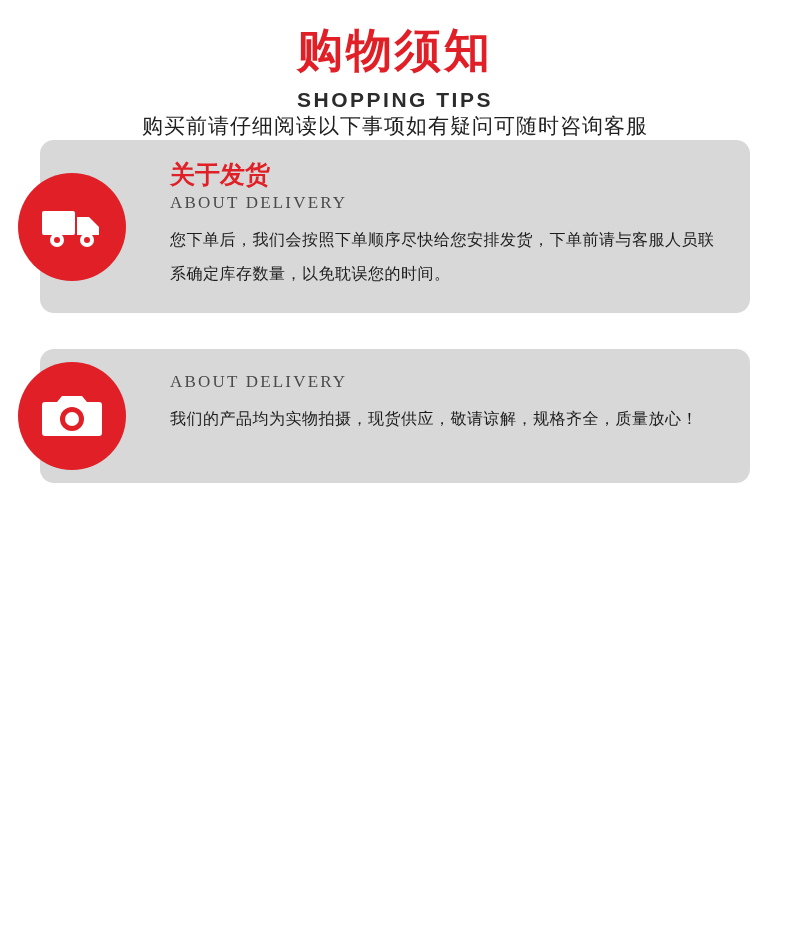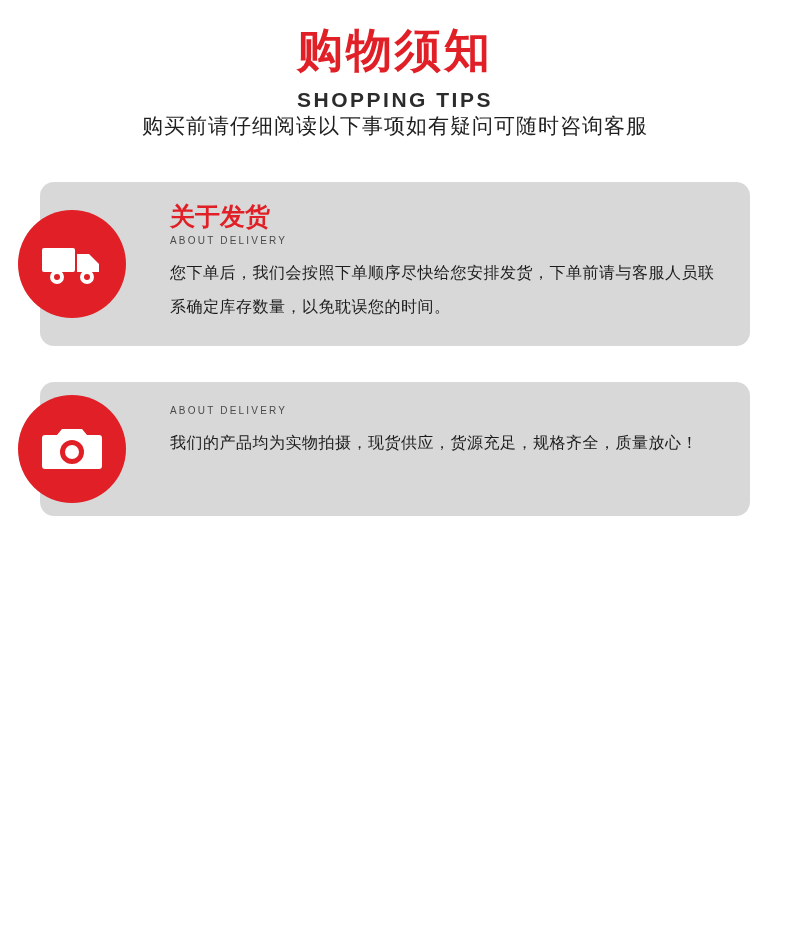--- a/index.html
+++ b/index.html
@@ -43,21 +43,20 @@
   }
   .lead-text {
     font-size: 21px;
     color: #1f1f1f;
     letter-spacing: 1px;
     font-family: "DejaVu Sans", "Liberation Sans", sans-serif;
   }
 
   
   .cards {
-    margin-top: 42px;
     padding: 0 40px 0 40px;
   }
   .card {
     position: relative;
     background: #d8d8d8;
     border-radius: 14px;
     margin-bottom: 36px;
     min-height: 128px;
     padding: 20px 30px 22px 130px;
     box-sizing: border-box;
@@ -78,25 +77,25 @@
   .card-badge svg { display: block; }
 
   .card-title {
     font-size: 25px;
     font-weight: bold;
     color: #e01f26;
     line-height: 30px;
     font-family: "DejaVu Sans", "Liberation Sans", sans-serif;
   }
   .card-subtitle {
-    font-size: 10px;
+    font-size: 17px;
     letter-spacing: 2.2px;
     color: #4a4a4a;
     margin-top: 3px;
-    font-family: Liberation Sans, sans-serif;
+    font-family: Liberation Serif, serif;
   }
   .card-body {
     margin-top: 10px;
     font-size: 16px;
     line-height: 34px;
     color: #1c1c1c;
     letter-spacing: 0.5px;
     font-family: "DejaVu Sans", "Liberation Sans", sans-serif;
   }
 
@@ -136,18 +135,18 @@
 
     <div class="card product">
       <div class="card-badge">
         <svg width="62" height="48" viewBox="0 0 62 48" aria-hidden="true">
           <path d="M4 10 h12 l5 -6 h20 l5 6 h12 a3 3 0 0 1 3 3 v28 a3 3 0 0 1 -3 3 H4 a3 3 0 0 1 -3 -3 V13 a3 3 0 0 1 3 -3 z" fill="#ffffff"></path>
           <circle cx="31" cy="27" r="12" fill="#e01f26"></circle>
           <circle cx="31" cy="27" r="7" fill="#ffffff"></circle>
         </svg>
       </div>
       <div class="card-subtitle">ABOUT DELIVERY</div>
-      <div class="card-body">我们的产品均为实物拍摄，现货供应，货源充足，规格齐全，质量放心！</div>
+      <div class="card-body">我们的产品均为实物拍摄，现货供应，敬请谅解，规格齐全，质量放心！</div>
     </div>
 
 
   </div>
 </div>
 
 </body></html>

